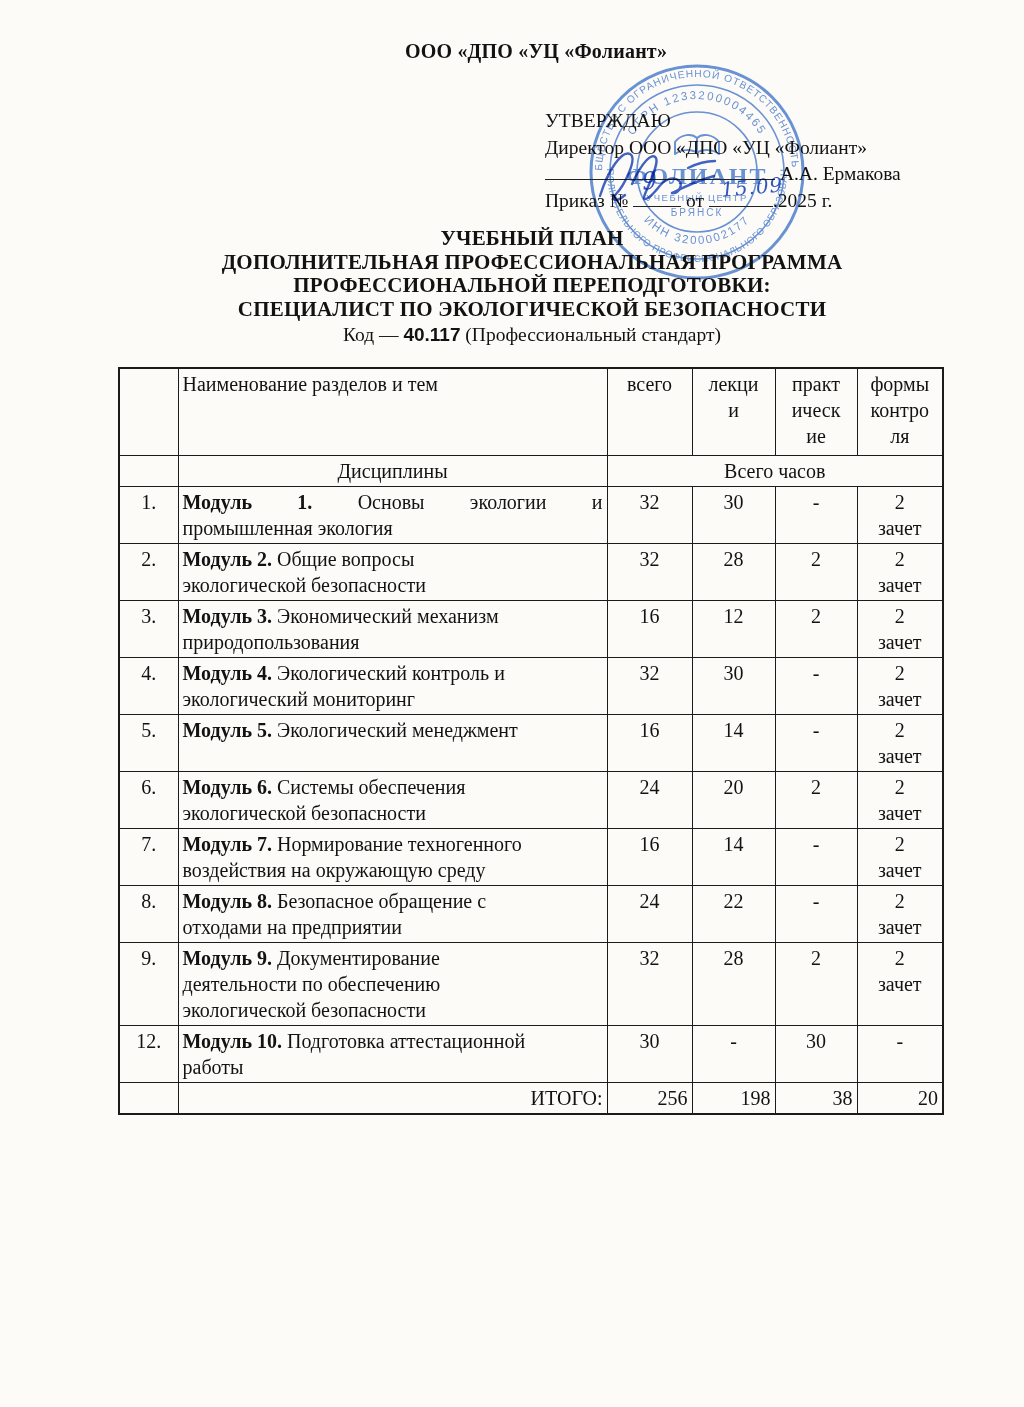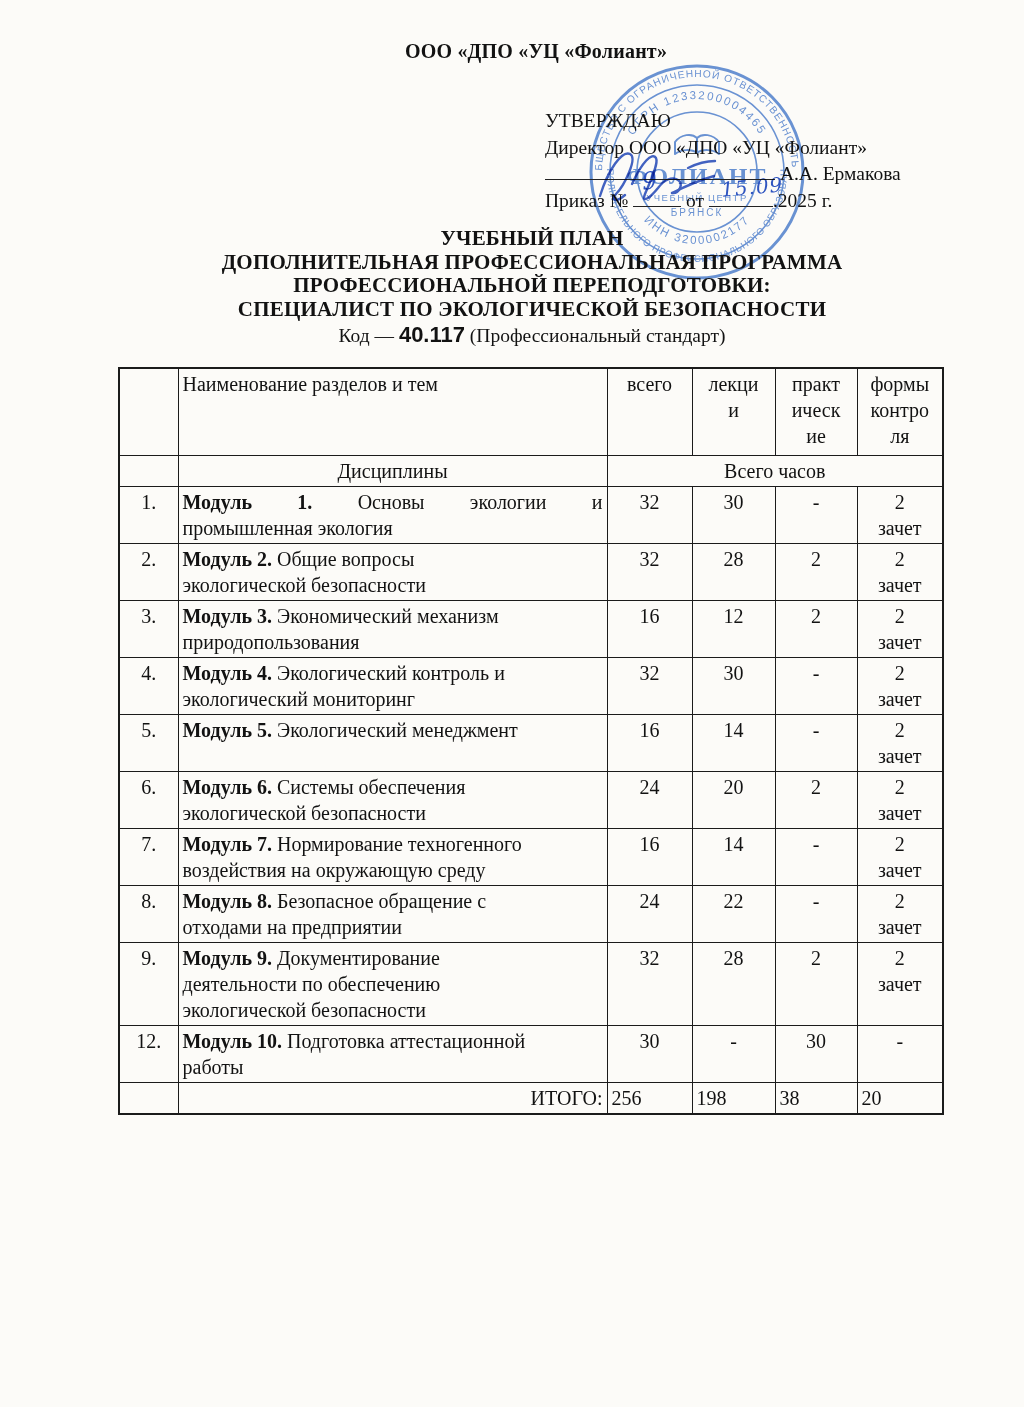--- a/index.html
+++ b/index.html
@@ -28,21 +28,21 @@
     font-family:"DejaVu Serif",serif;z-index:5;mix-blend-mode:multiply;
   }
   .hw-num{left:97px;top:60px;font-size:24px;transform:rotate(-6deg);}
   .hw-date{left:176px;top:66px;font-size:20px;transform:rotate(-5deg);letter-spacing:1px;}
   .title-block{
     position:absolute;top:227px;left:0;width:1024px;text-align:center;
     font-weight:bold;font-size:21px;line-height:23.6px;letter-spacing:.2px;
     transform:translateX(20px);z-index:3;
   }
   .title-block .code-line{font-weight:normal;font-size:19.5px;margin-top:2px;letter-spacing:0;}
-  .code-line b{font-family:"Liberation Sans",sans-serif;font-size:22px;}
+  .code-line b{font-family:"Liberation Sans",sans-serif;font-size:19px;}
   
   .stamp{position:absolute;left:583px;top:58px;z-index:2;opacity:.8;mix-blend-mode:multiply;}
   .stamp text{fill:#4579cf;}
   .stamp .ring{stroke:#4579cf;fill:none;}
   .signature{position:absolute;left:588px;top:138px;z-index:4;mix-blend-mode:multiply;}
   
   table.plan{
     position:absolute;left:118px;top:367px;width:824px;
     border-collapse:collapse;table-layout:fixed;z-index:1;
     font-size:20px;
@@ -59,21 +59,21 @@
   .h-name{font-weight:bold;text-align:left;padding-left:8px;height:82px;}
   .h-sub{text-align:center;white-space:pre-line;}
   .c-num{text-align:center;padding-top:3px;}
   .c-name{padding-left:8px;padding-right:6px;}
   .c-name .module{font-weight:bold;}
   .c-val{text-align:center;white-space:pre-line;margin-left:44px;}
   .jline{text-align:justify;text-align-last:justify;}
   .bold{font-weight:bold;}
   tr.itogo td{height:26px;}
   .f-label{text-align:right;font-weight:bold;}
-  .f-val{text-align:left;font-weight:bold;}
+  .f-val{text-align:right;font-weight:bold;}
 </style>
 </head>
 <body>
 
 <div class="page">
 
   <div class="company">ООО «ДПО «УЦ «Фолиант»</div>
 
   <svg class="stamp" width="228" height="228" viewBox="0 0 228 228">
     <defs>

